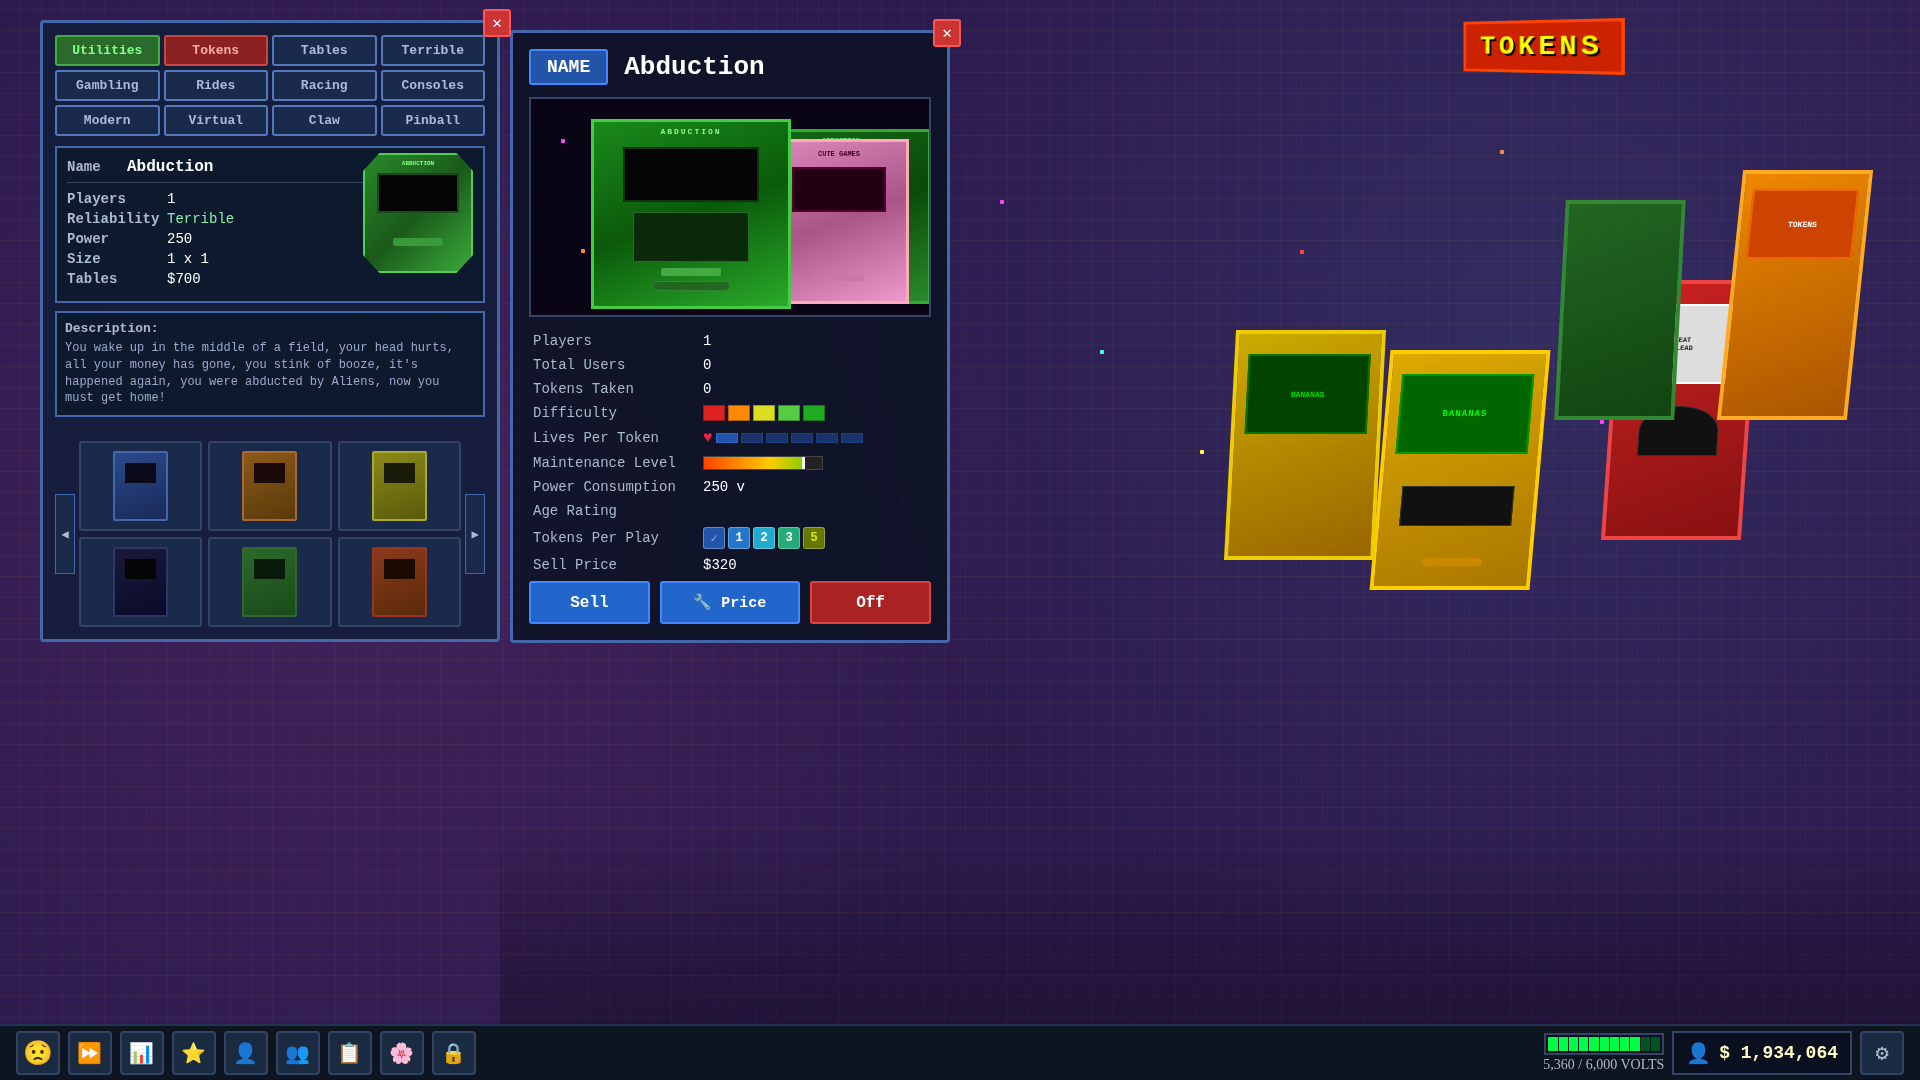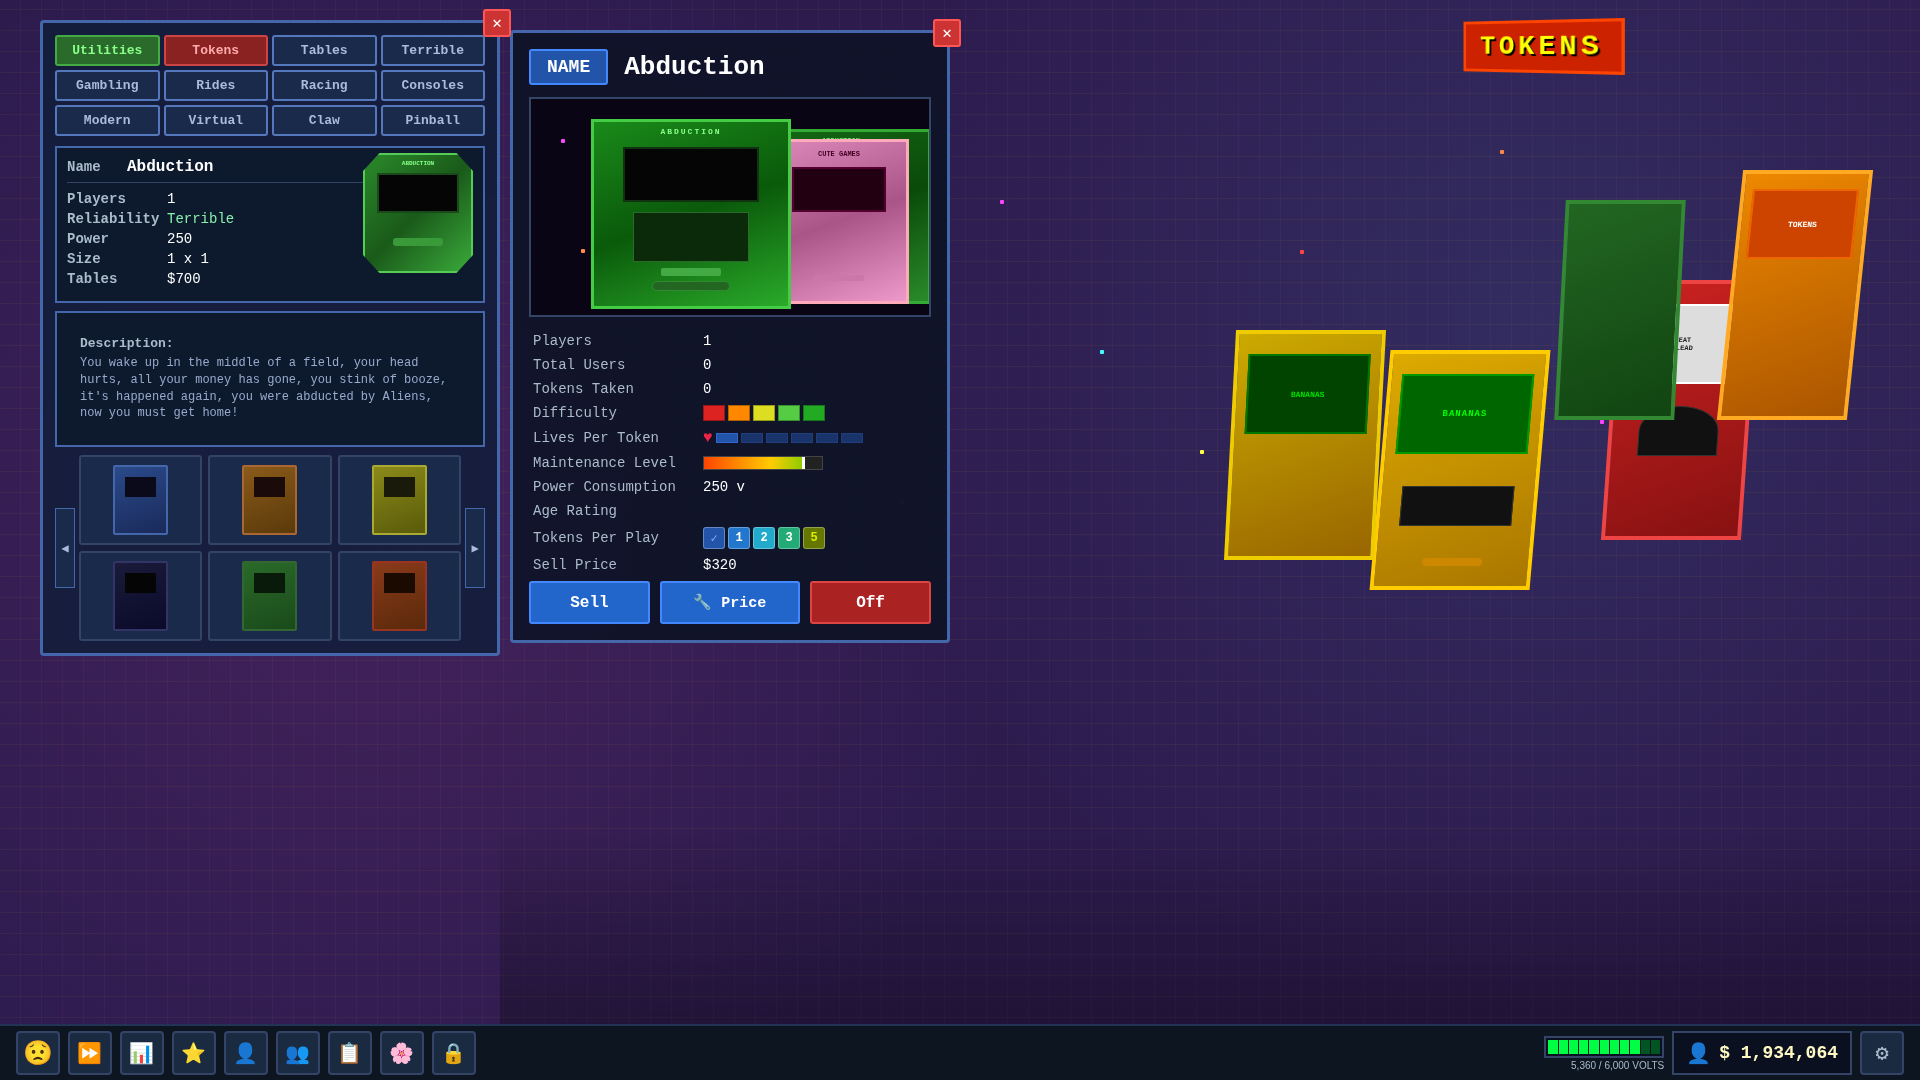--- a/index.html
+++ b/index.html
@@ -158,22 +158,22 @@
       height: 100%;
       background: linear-gradient(135deg, #2a8a2a 0%, #1a5a1a 50%, #3aaa3a 100%);
       border: 2px solid #55cc55;
       position: relative;
       clip-path: polygon(15% 0%, 85% 0%, 100% 15%, 100% 85%, 85% 100%, 15% 100%, 0% 85%, 0% 15%);
     }
 
     .description-box {
       background: #0d1a2e;
       border: 2px solid #4466aa;
-      padding: 23px;
-      margin-bottom: 8px;
+      padding: 8px;
+      margin-bottom: 24px;
       min-height: 90px;
     }
 
     .desc-title {
       font-size: 13px;
       color: #aabbcc;
       font-weight: bold;
       margin-bottom: 4px;
     }
 
@@ -534,23 +534,23 @@
     }
 
     .power-seg {
       flex: 1;
       background: #00ff44;
     }
 
     .power-seg.dark { background: #005522; }
 
     .power-label {
-      font-size: 10px;
+      font-size: 14px;
       color: #aabbcc;
-      font-family: Liberation Sans, sans-serif;
+      font-family: Liberation Serif, serif;
     }
 
     
     .money-display {
       background: #0a1020;
       border: 2px solid #334466;
       padding: 4px 12px;
       display: flex;
       align-items: center;
       gap: 8px;

